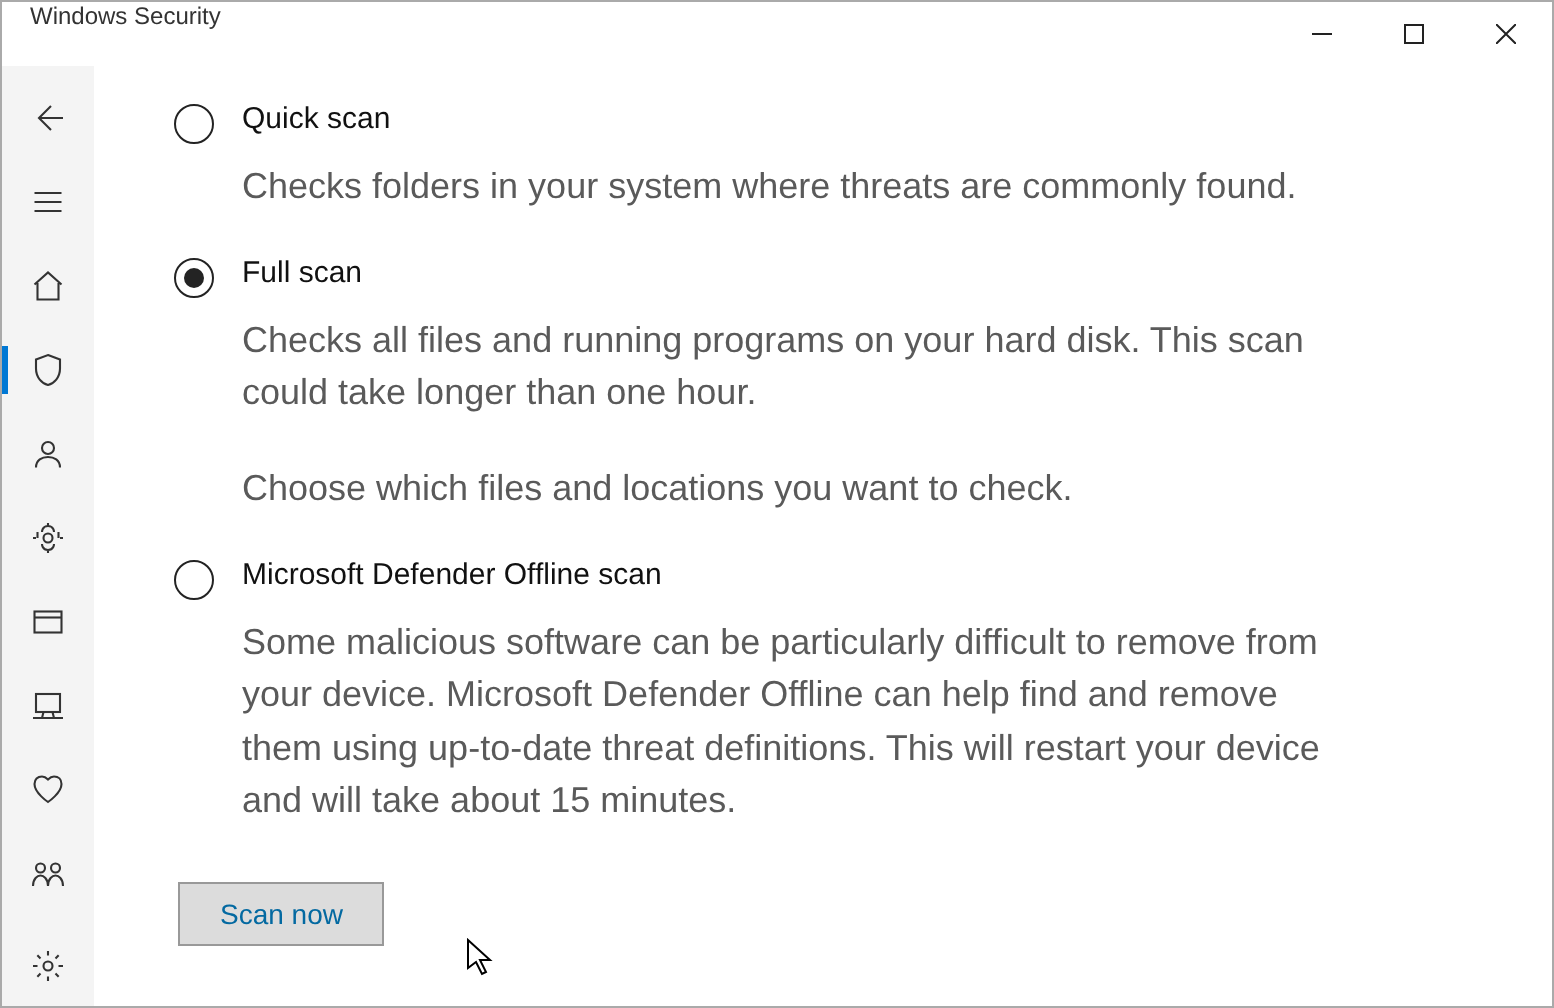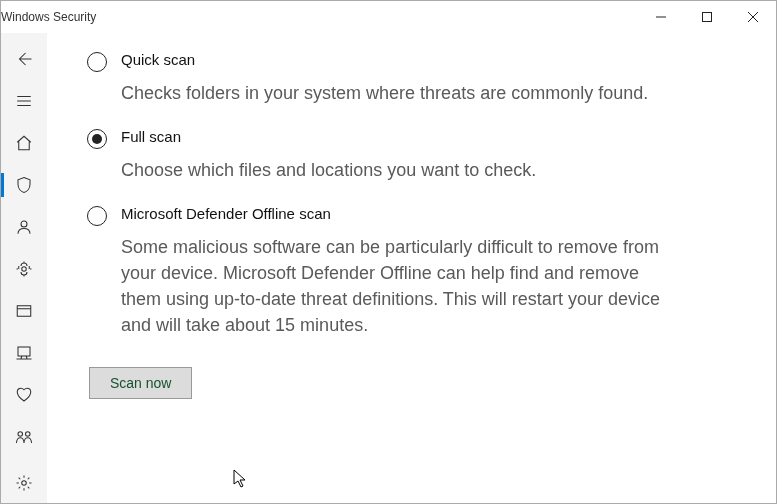--- a/index.html
+++ b/index.html
@@ -1,37 +1,37 @@
 <!DOCTYPE html>
 <html><head>
 <meta charset="utf-8">
 <style>
   * { box-sizing: border-box; margin: 0; padding: 0; }
   html, body { width: 777px; height: 504px; font-family: "Segoe UI", sans-serif; font-size: 14px; color: #1a1a1a; background: #fff; overflow: hidden; }
   .window { width: 777px; height: 504px; border: 1px solid #aaa; display: flex; flex-direction: column; background: #fff; }
-  .titlebar { height: 32px; display: flex; align-items: center; padding-left: 0; font-size: 12px; color: #333; }
+  .titlebar { height: 32px; display: flex; padding-left: 14px; font-size: 12px; color: #333; }
   .titlebar .caption-buttons { margin-left: auto; display: flex; }
   .caption-btn { width: 46px; height: 32px; display: flex; align-items: center; justify-content: center; background: transparent; border: none; }
   .caption-btn svg { stroke: #222; stroke-width: 1; fill: none; }
   .body { flex: 1; display: flex; min-height: 0; }
   .sidebar { width: 46px; background: #f4f4f4; display: flex; flex-direction: column; align-items: center; padding-top: 6px; gap: 2px; }
   .side-item { width: 46px; height: 40px; display: flex; align-items: center; justify-content: center; position: relative; }
   .side-item.active::before { content: ""; position: absolute; left: 0; top: 8px; bottom: 8px; width: 3px; background: #0078d4; }
   .side-item svg { width: 18px; height: 18px; stroke: #333; stroke-width: 1.4; fill: none; }
   .side-spacer { flex: 1; }
   .content-wrap { flex: 1; position: relative; overflow: hidden; }
   .content { position: absolute; inset: 0; overflow-y: auto; padding: 18px 40px 20px 40px; }
   .content::-webkit-scrollbar { width: 4px; }
   .content::-webkit-scrollbar-thumb { background: #888; }
   .opt { display: flex; align-items: flex-start; gap: 14px; margin-bottom: 8px; }
   .radio { flex: 0 0 20px; width: 20px; height: 20px; border: 1.6px solid #232323; border-radius: 50%; position: relative; margin-top: 1px; }
   .radio.checked::after { content: ""; position: absolute; left: 50%; top: 50%; width: 10px; height: 10px; border-radius: 50%; background: #232323; transform: translate(-50%, -50%); }
   .opt-title { font-size: 15px; color: #111; margin-bottom: 2px; }
   .opt-desc { font-size: 18px; color: #5a5a5a; line-height: 1.45; margin: 0 0 22px 34px; max-width: 540px; }
-  .scan-btn { margin-left: 2px; margin-top: 6px; border: 1px solid #999; background: #dcdcdc; padding: 7px 20px; font-size: 14px; color: #14532d; cursor: pointer; }
+  .scan-btn { margin-left: 2px; margin-top: 6px; border: 1px solid #999; background: #dcdcdc; padding: 7px 20px; font-size: 14px; color: #0369a1; cursor: pointer; }
   .cursor { position: absolute; left: 186px; bottom: 14px; pointer-events: none; }
 </style>
 </head>
 <body>
 
 <div class="window">
   <div class="titlebar">
     <span>Windows Security</span>
     <div class="caption-buttons">
       <button class="caption-btn">
@@ -125,20 +125,21 @@
         <div class="opt">
           <div class="radio"></div>
           <div class="opt-title">Quick scan</div>
         </div>
         <div class="opt-desc">Checks folders in your system where threats are commonly found.</div>
 
         <div class="opt">
           <div class="radio checked"></div>
           <div class="opt-title">Full scan</div>
         </div>
+        <div class="opt-desc">Checks all files and running programs on your hard disk. This scan could take longer than one hour.</div>
 
         <div class="opt-desc">Choose which files and locations you want to check.</div>
 
         <div class="opt">
           <div class="radio"></div>
           <div class="opt-title">Microsoft Defender Offline scan</div>
         </div>
         <div class="opt-desc">Some malicious software can be particularly difficult to remove from your device. Microsoft Defender Offline can help find and remove them using up-to-date threat definitions. This will restart your device and will take about 15 minutes.</div>
 
         <button class="scan-btn">Scan now</button>

